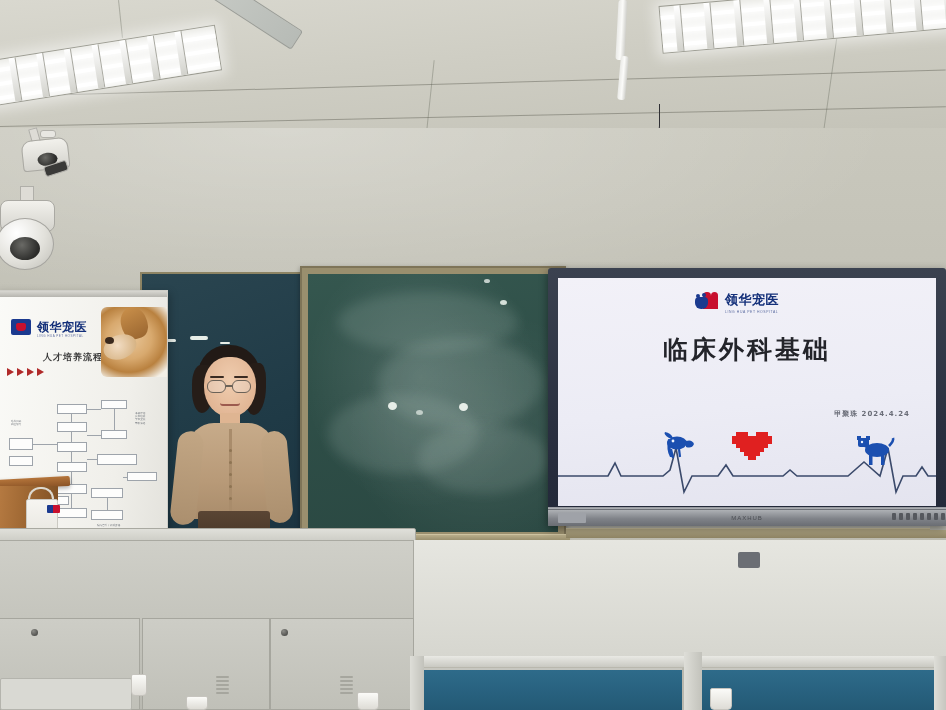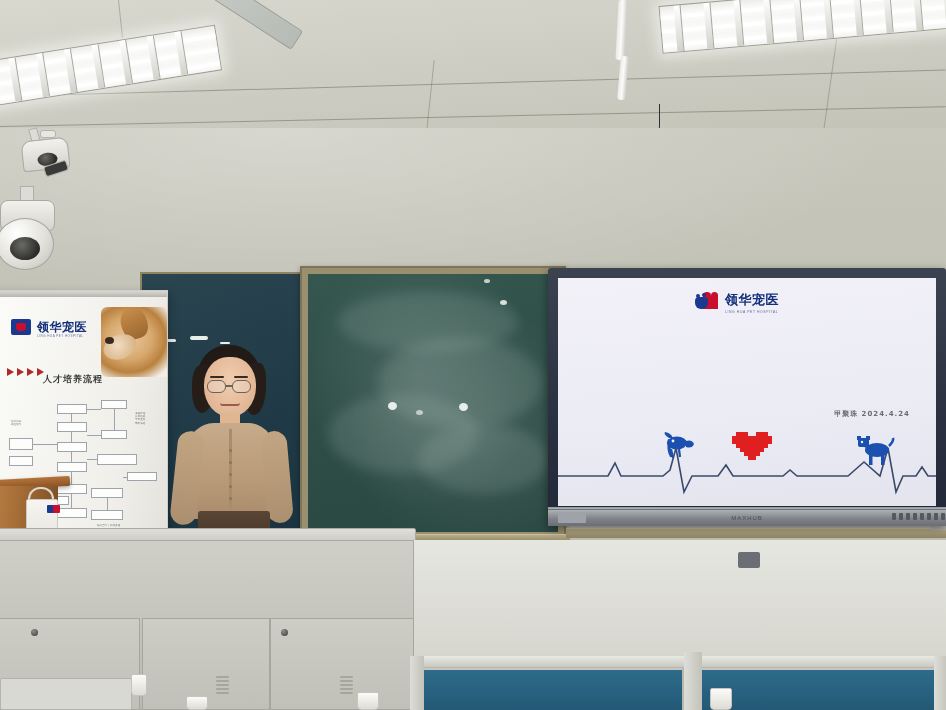--- a/index.html
+++ b/index.html
@@ -296,20 +296,21 @@
           <div class="logo-mark">
             <div class="logo-heart"></div>
             <div class="logo-paw"></div>
           </div>
           <div style="display:flex;flex-direction:column;align-items:flex-start;">
             <span class="logo-cn">领华宠医</span>
             <span class="logo-en">LING HUA PET HOSPITAL</span>
           </div>
         </div>
 
+        <div class="slide-title" style="top:55px;">临床外科基础</div>
 
         <div class="slide-byline" style="right:26px;top:131px;font-weight:bold;">甲聚珠  2024.4.24</div>
 
         <div class="ecg-wrap" style="top:140px;height:78px;">
           <svg width="378" height="78" viewBox="0 0 378 78">
             <polyline points="0,58 50,58 57,45 63,58 105,58 112,52 118,30 126,74 134,58 160,58 168,47 175,58 225,58 232,52 239,58 290,58 306,44 322,58 330,30 338,74 345,58 358,58 364,49 370,58 378,58" fill="none" stroke="#3b4a6b" stroke-width="1.6"></polyline>
           </svg>
 
           
           <svg style="position:absolute;left:101px;top:14px;" width="38" height="34" viewBox="0 0 38 34">
@@ -410,21 +411,21 @@
     <div class="banner-badge" style="left:14px;top:28px;"></div>
     <span class="banner-logo-cn" style="left:40px;top:28px;">领华宠医</span>
     <span class="banner-logo-en" style="left:40px;top:43px;">LING HUA PET HOSPITAL</span>
 
     <div class="arrow-row" style="left:10px;top:77px;">
       <i></i>
         <i></i>
         <i></i>
         <i></i>
     </div>
-    <span class="banner-sub" style="left:46px;top:82px;">人才培养流程</span>
+    <span class="banner-sub" style="left:46px;top:60px;">人才培养流程</span>
 
     <div class="dog-photo" style="left:104px;top:16px;width:70px;height:70px;"></div>
     <div class="dog-ear" style="left:124px;top:16px;width:26px;height:32px;transform:rotate(-18deg);"></div>
     <div class="dog-muzzle" style="left:106px;top:44px;width:34px;height:24px;transform:rotate(-22deg);"></div>
     <div class="dog-nose" style="left:108px;top:46px;width:9px;height:7px;"></div>
 
     <div class="flow" style="left:8px;top:105px;width:158px;height:140px;">
       <div class="flow-box" style="left:52px;top:8px;width:30px;height:10px;"></div>
       <div class="flow-box" style="left:52px;top:26px;width:30px;height:10px;"></div>
       <div class="flow-box" style="left:52px;top:46px;width:30px;height:10px;"></div>

